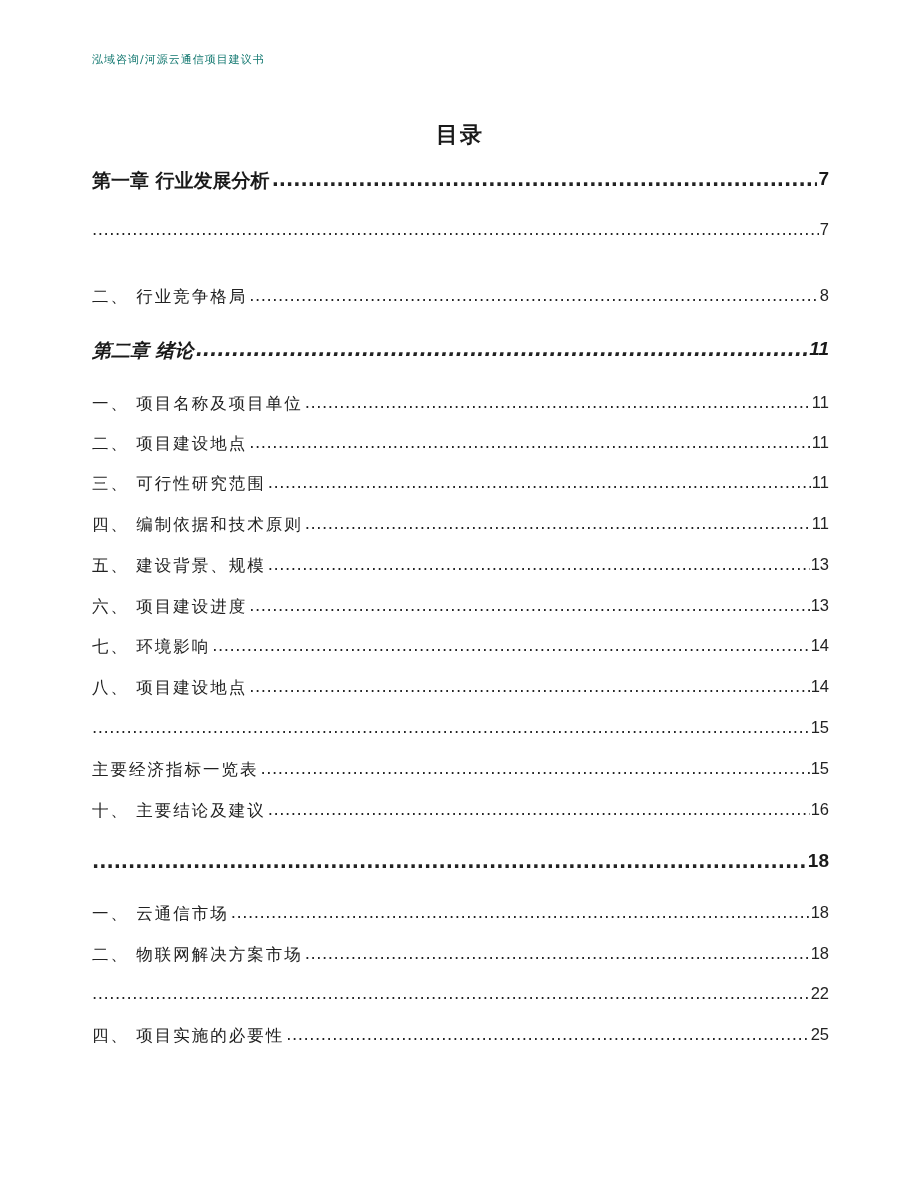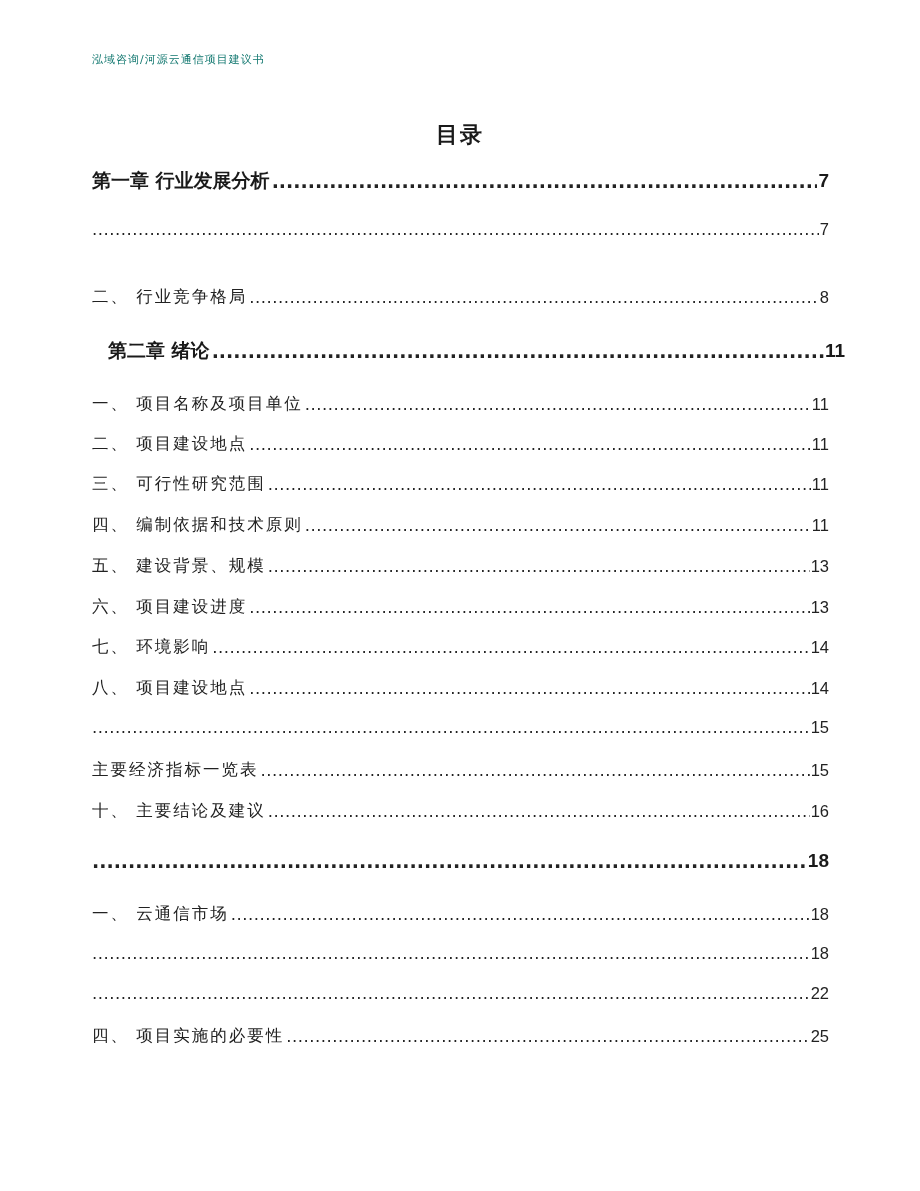--- a/index.html
+++ b/index.html
@@ -2,21 +2,21 @@
 <html><head>
 <meta charset="utf-8">
 <style>
   html, body { margin: 0; padding: 0; background: #ffffff; }
   body { width: 920px; height: 1191px; position: relative; overflow: hidden;
          font-family: "DejaVu Sans", "Liberation Sans", sans-serif; color: #1a1a1a; }
   .header { position: absolute; left: 92px; top: 52px; font-size: 11px; color: #0f766e;
             letter-spacing: 1px; }
   .title { position: absolute; left: 0; width: 920px; top: 120px; text-align: center;
            font-size: 22px; font-weight: bold; letter-spacing: 2px; }
-  .row { display: flex; align-items: center; white-space: nowrap; overflow: hidden; }
+  .row { display: flex; align-items: flex-start; white-space: nowrap; overflow: hidden; }
   .row .label { flex: 0 0 auto; padding-right: 2px; }
   .row .leader { flex: 1 1 auto; overflow: hidden; color: #222; }
   .row .leader::after { content: "..................................................................................................................................................................................................................................................."; letter-spacing: 1px; }
   .row .page { flex: 0 0 auto; padding-left: 1px; font-family: "Liberation Sans", sans-serif; }
   .row.chapter { font-size: 19px; font-weight: bold; }
   .row.chapter .leader::after { letter-spacing: 0px; }
   .row.section { font-size: 16.5px; color: #222; letter-spacing: 2px; }
   .row.section .page { letter-spacing: 0; }
   .row.section .leader::after { letter-spacing: 0.5px; }
 </style>
@@ -34,21 +34,21 @@
     </div>
     <div class="row section" style="position: absolute; left: 92px; width: 737px; top: 220px;">
       <span class="leader"></span>
       <span class="page">7</span>
     </div>
     <div class="row section" style="position: absolute; left: 92px; width: 737px; top: 286px;">
       <span class="label">二、 行业竞争格局</span>
       <span class="leader"></span>
       <span class="page">8</span>
     </div>
-    <div class="row chapter" style="position: absolute; left: 108px; width: 737px; top: 338px;">
+    <div class="row chapter" style="position: absolute; left: 92px; width: 737px; top: 338px; font-style: italic;">
       <span class="label">第二章 绪论</span>
       <span class="leader"></span>
       <span class="page">11</span>
     </div>
     <div class="row section" style="position: absolute; left: 92px; width: 737px; top: 393px;">
       <span class="label">一、 项目名称及项目单位</span>
       <span class="leader"></span>
       <span class="page">11</span>
     </div>
     <div class="row section" style="position: absolute; left: 92px; width: 737px; top: 433px;">
@@ -103,20 +103,21 @@
     <div class="row chapter" style="position: absolute; left: 92px; width: 737px; top: 850px;">
       <span class="leader"></span>
       <span class="page">18</span>
     </div>
     <div class="row section" style="position: absolute; left: 92px; width: 737px; top: 903px;">
       <span class="label">一、 云通信市场</span>
       <span class="leader"></span>
       <span class="page">18</span>
     </div>
     <div class="row section" style="position: absolute; left: 92px; width: 737px; top: 944px;">
+      <span class="label">二、 物联网解决方案市场</span>
       <span class="leader"></span>
       <span class="page">18</span>
     </div>
     <div class="row section" style="position: absolute; left: 92px; width: 737px; top: 984px;">
       <span class="leader"></span>
       <span class="page">22</span>
     </div>
     <div class="row section" style="position: absolute; left: 92px; width: 737px; top: 1025px;">
       <span class="label">四、 项目实施的必要性</span>
       <span class="leader"></span>

